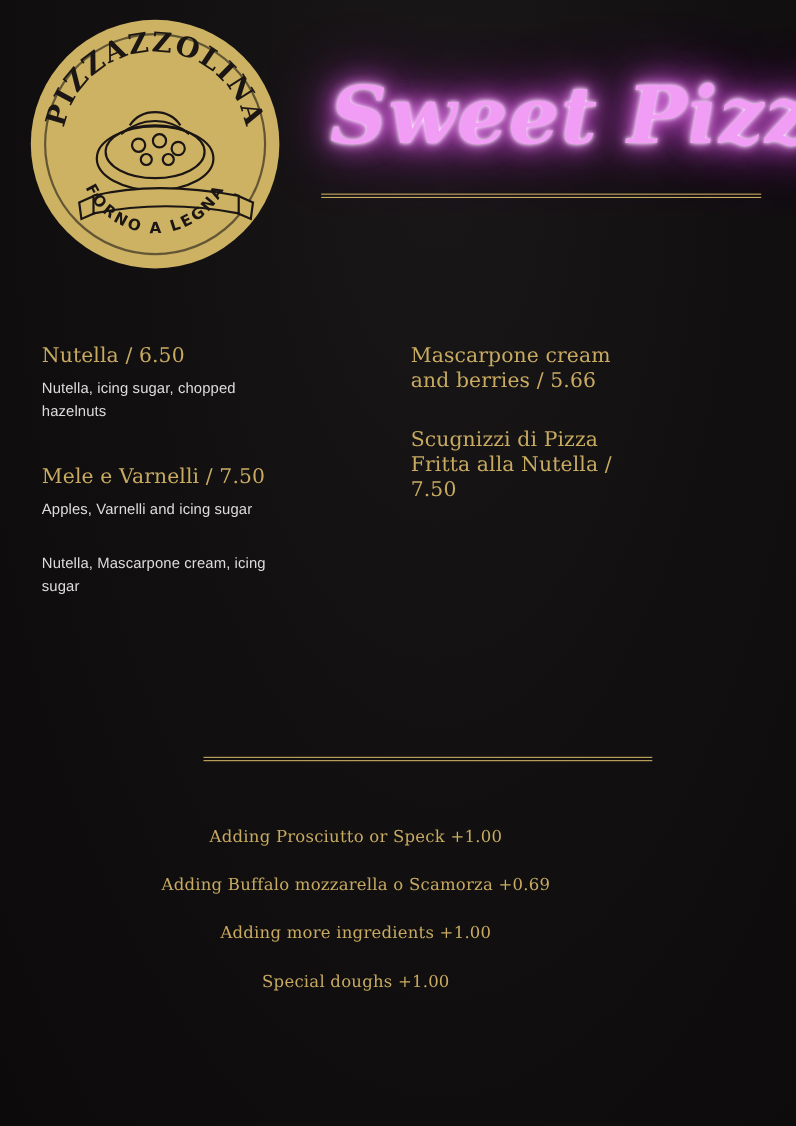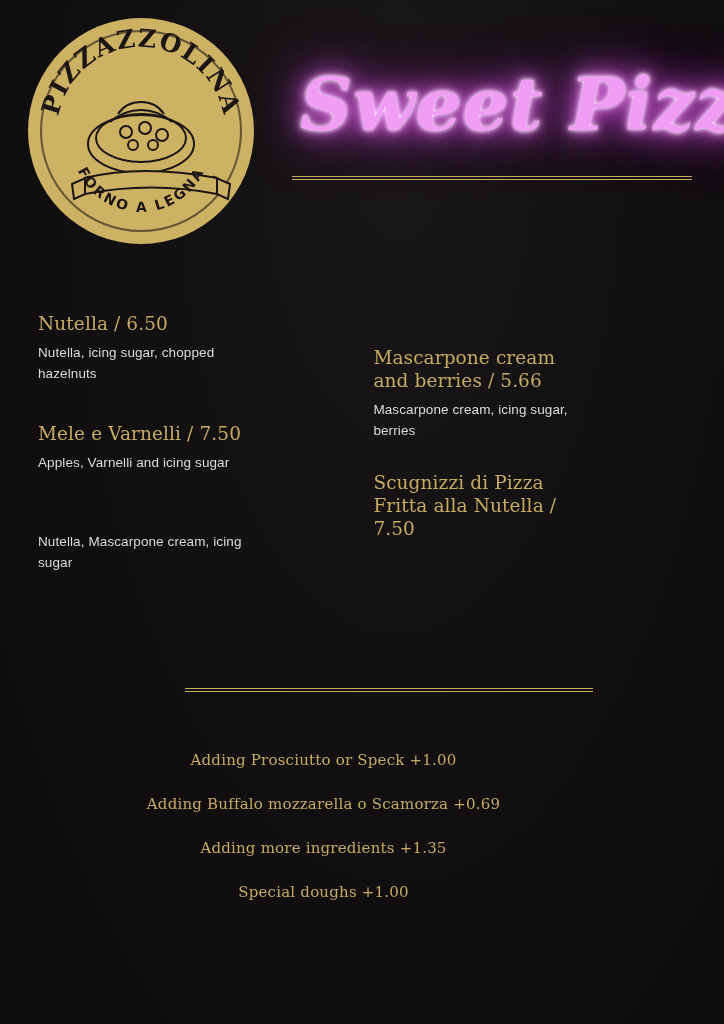--- a/index.html
+++ b/index.html
@@ -80,21 +80,20 @@
     border-bottom: 1px solid #c8ac62;
   }
 
   
   .menu {
     position: absolute;
     left: 0;
     top: 312px;
     width: 620px;
     display: flex;
-    align-items: center;
   }
   .col {
     width: 362px;
     padding: 0 32px 0 38px;
   }
   .col.right { padding: 0 32px 0 66px; }
 
   .item { margin-bottom: 28px; }
   .item-name {
     color: #c8ab61;
@@ -110,21 +109,21 @@
     font-family: "Liberation Sans", sans-serif;
     font-size: 13.5px;
     line-height: 21px;
     letter-spacing: .1px;
     max-width: 250px;
   }
   .col.right .item-desc { max-width: 292px; }
 
   
   .col.left .item:nth-child(1) { margin-bottom: 38px; }
-  .col.left .item:nth-child(2) { margin-bottom: 58px; }
+  .col.left .item:nth-child(2) { margin-bottom: 28px; }
   .col.right .item:nth-child(1) { margin-bottom: 30px; }
   .col.right .item:nth-child(2) { margin-bottom: 28px; }
 
   
   .bottom-rule {
     position: absolute;
     left: 185px;
     top: 688px;
     width: 408px;
     height: 4px;
@@ -203,32 +202,31 @@
         <div class="item-desc">Apples, Varnelli and icing sugar</div>
       </div>
       <div class="item">
         <div class="item-desc">Nutella, Mascarpone cream, icing sugar</div>
       </div>
     </div>
 
     <div class="col right">
       <div class="item">
         <div class="item-name">Mascarpone cream and berries  / 5.66</div>
-        <div class="item-desc">Mascarpone cream, icing sugar, berries</div>
       </div>
       <div class="item">
         <div class="item-name">Scugnizzi di Pizza Fritta alla Nutella / 7.50</div>
         <div class="item-desc"></div>
       </div>
     </div>
 
   </div>
 
   <div class="bottom-rule"></div>
 
   <div class="extras">
     <div class="extra-line">Adding Prosciutto or Speck  +1.00</div>
     <div class="extra-line">Adding  Buffalo mozzarella o Scamorza   +0.69</div>
-    <div class="extra-line">Adding more ingredients  +1.35</div>
+    <div class="extra-line">Adding more ingredients  +1.00</div>
     <div class="extra-line">Special doughs +1.00</div>
   </div>
 
 </div>
 
 </body></html>

